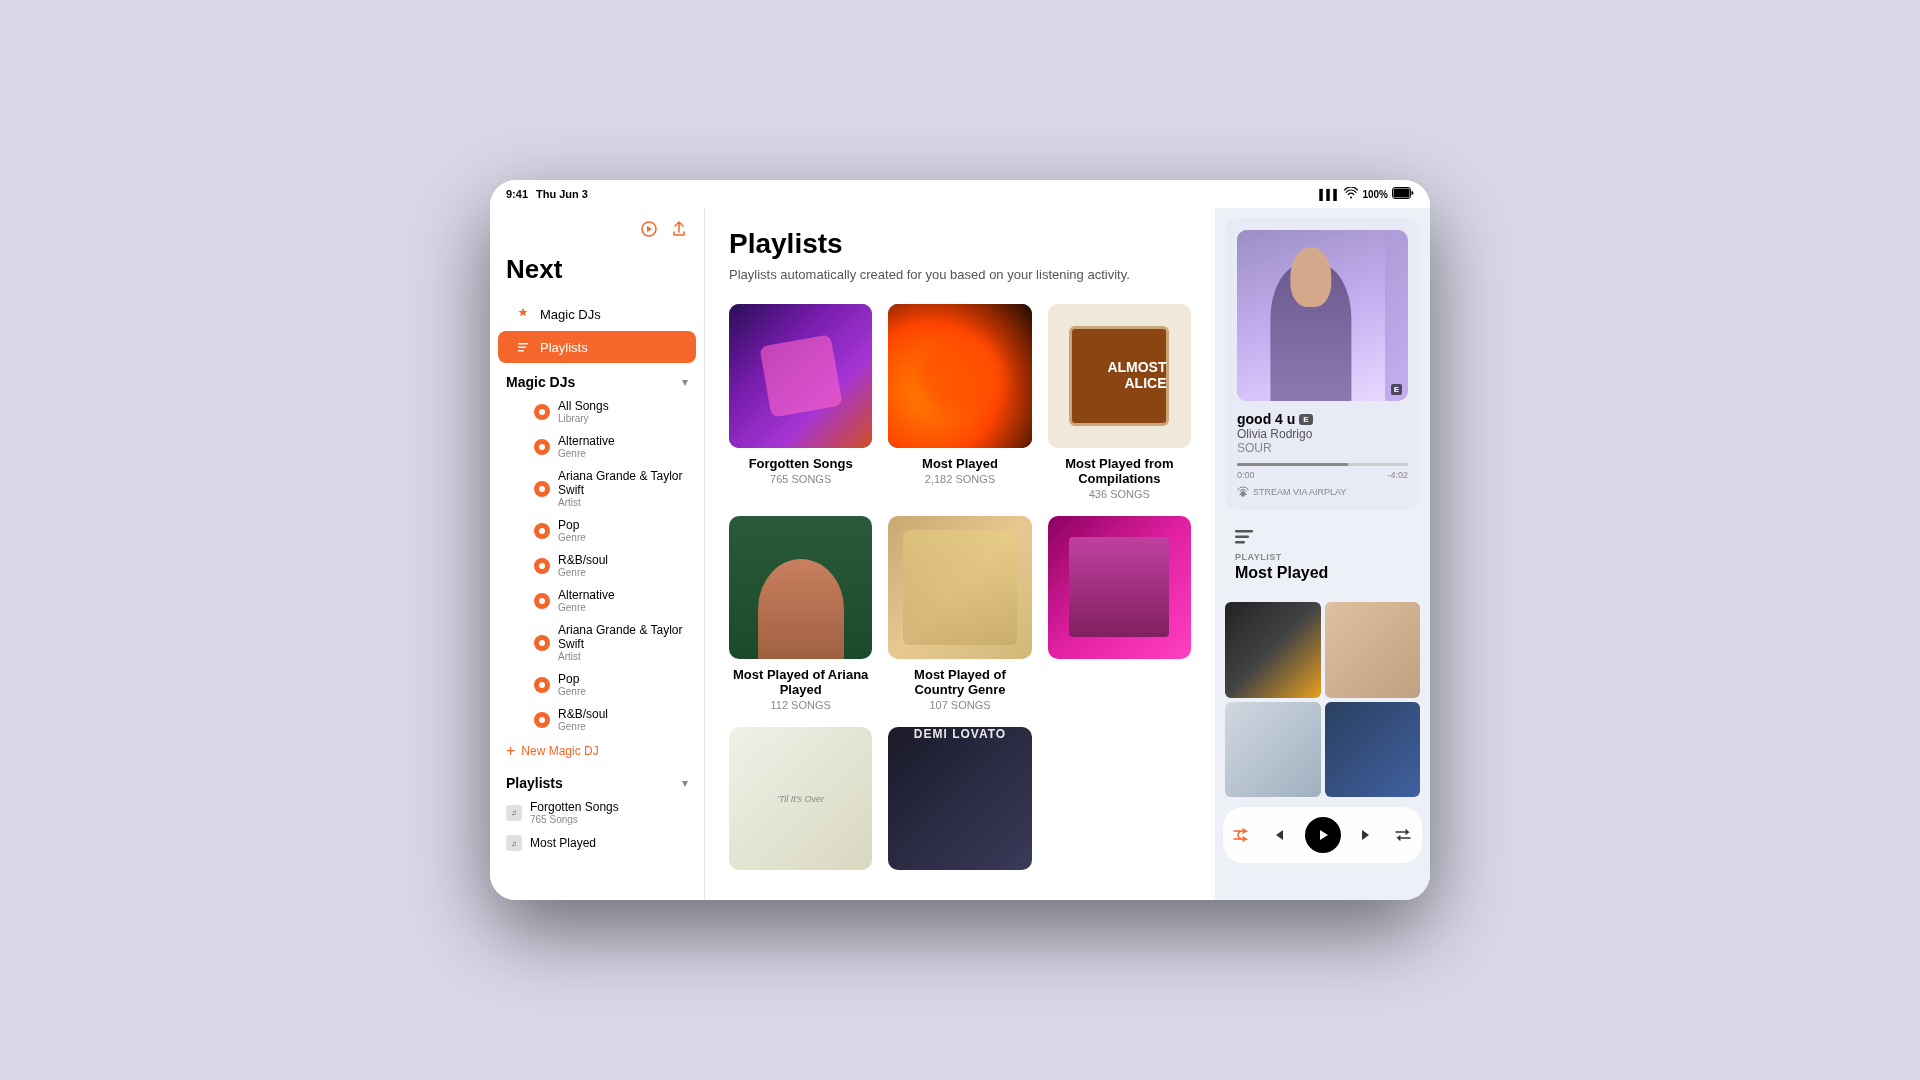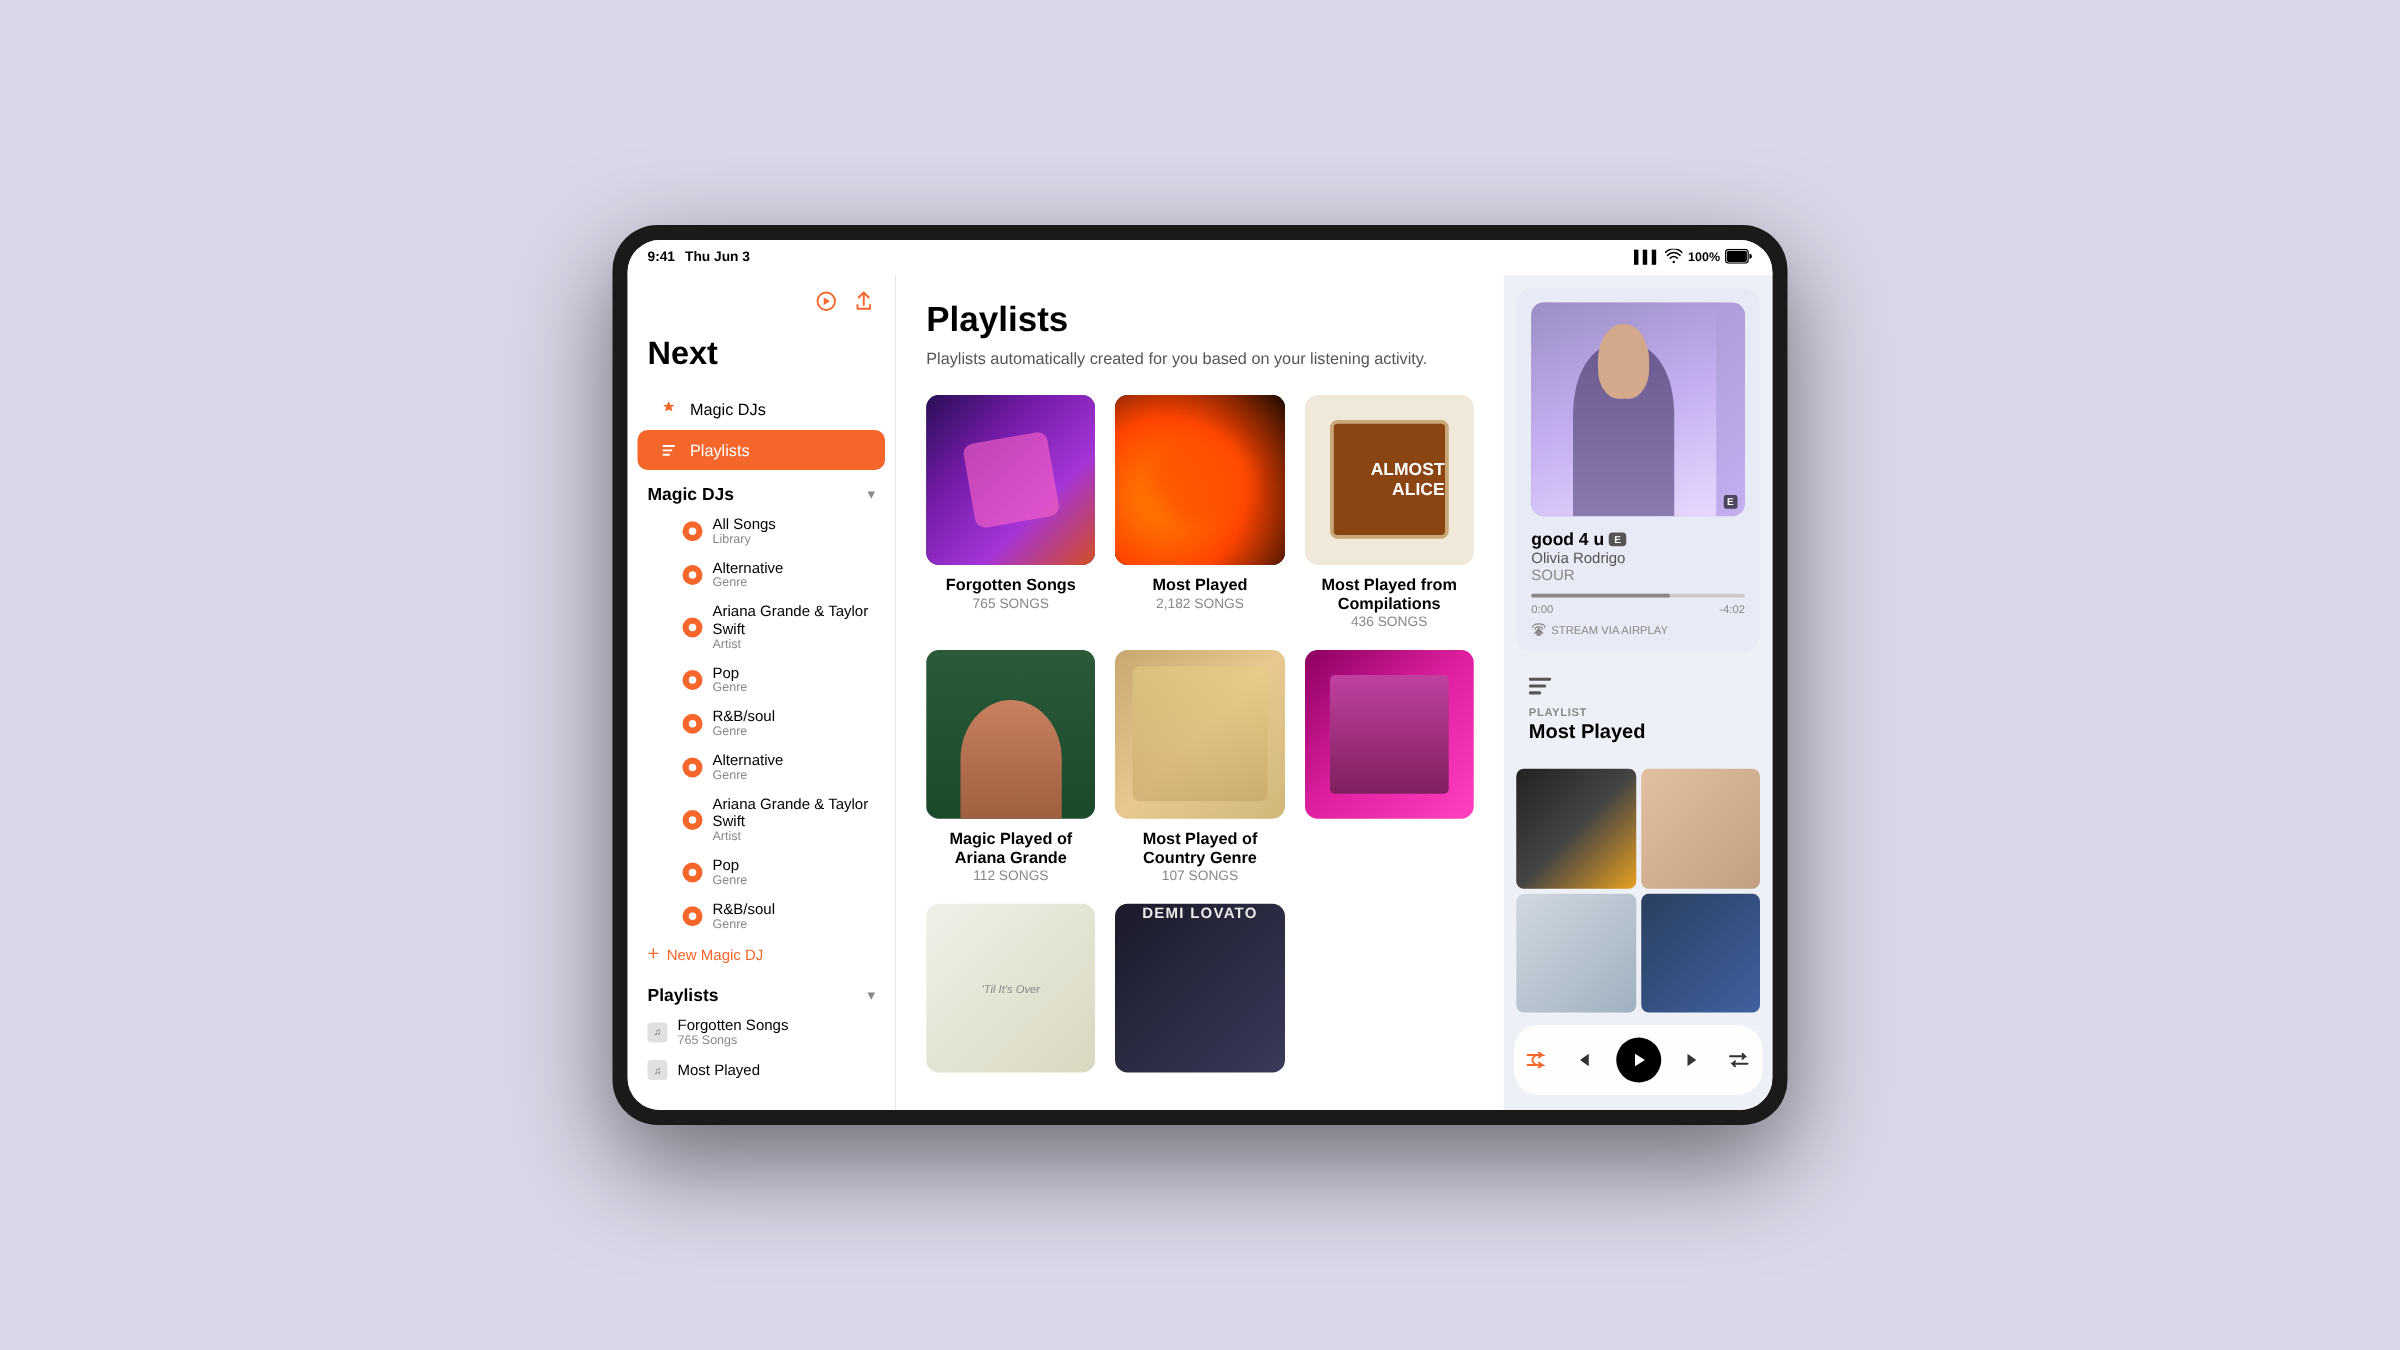--- a/index.html
+++ b/index.html
@@ -9,21 +9,20 @@
       align-items: center;
       justify-content: center;
       min-height: 100vh;
       font-family: -apple-system, BlinkMacSystemFont, 'SF Pro Display', 'Helvetica Neue', sans-serif;
     }
     .device {
       width: 940px;
       height: 720px;
       background: #1a1a1a;
       border-radius: 36px;
-      padding: 12px;
       box-shadow: 0 30px 80px rgba(0,0,0,0.5);
       position: relative;
     }
     .screen {
       width: 100%;
       height: 100%;
       background: #fff;
       border-radius: 26px;
       overflow: hidden;
       display: flex;
@@ -663,21 +662,21 @@
               <div style="width:70%;height:70%;background:#8b4513;border-radius:6px;display:flex;align-items:center;justify-content:center;border:3px solid #c8a878;">
                 <span style="font-size:20px;color:#ffffff;font-weight:900;text-align:right;line-height:1.1;font-size:14px;">ALMOST ALICE</span>
               </div>
             </div>
             <div class="playlist-card-title">Most Played from Compilations</div>
             <div class="playlist-card-count">436 SONGS</div>
           </div>
 
           <div class="playlist-card">
             <div class="playlist-thumb cover-ariana" style="position: relative;"></div>
-            <div class="playlist-card-title">Magic Played of Ariana Grande</div>
+            <div class="playlist-card-title">Most Played of Ariana Played</div>
             <div class="playlist-card-count">112 SONGS</div>
           </div>
 
           <div class="playlist-card">
             <div class="playlist-thumb cover-taylor" style="position: relative;">
               <div style="position:absolute;inset:0;display:flex;align-items:center;justify-content:center;opacity:0.5;">
                 <div style="width:80%;height:80%;background:linear-gradient(180deg,#e8d080,#c0a060);border-radius:6px;"></div>
               </div>
             </div>
             <div class="playlist-card-title">Most Played of Country Genre</div>

